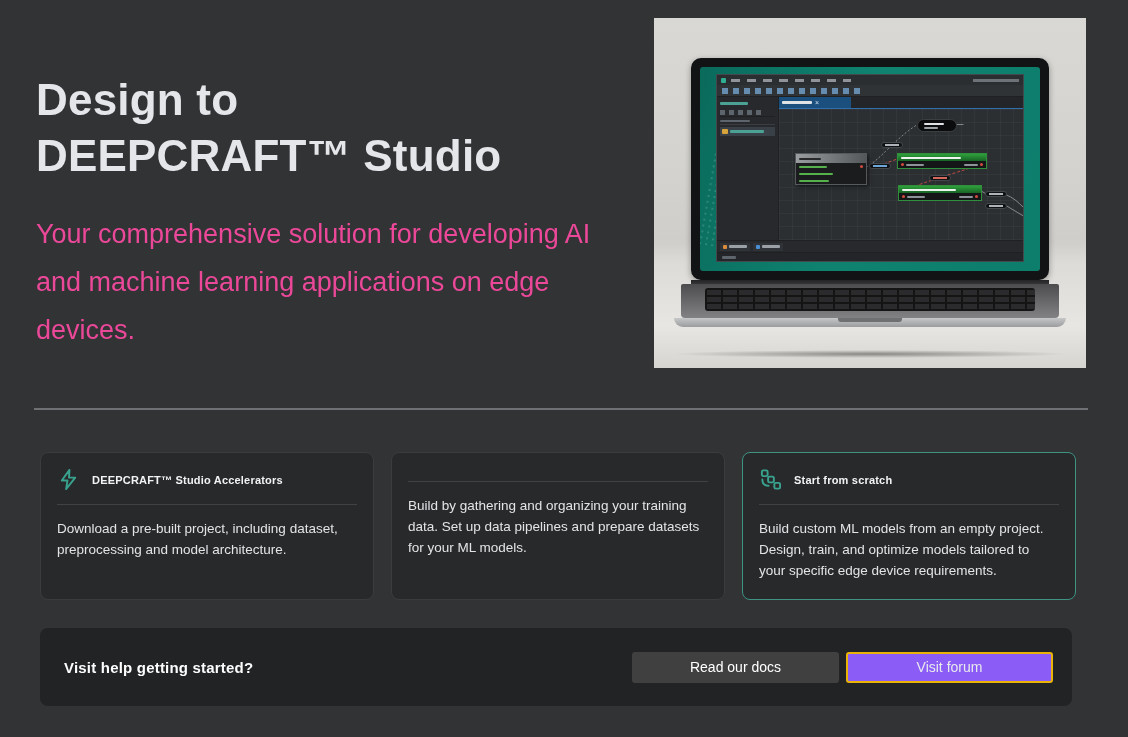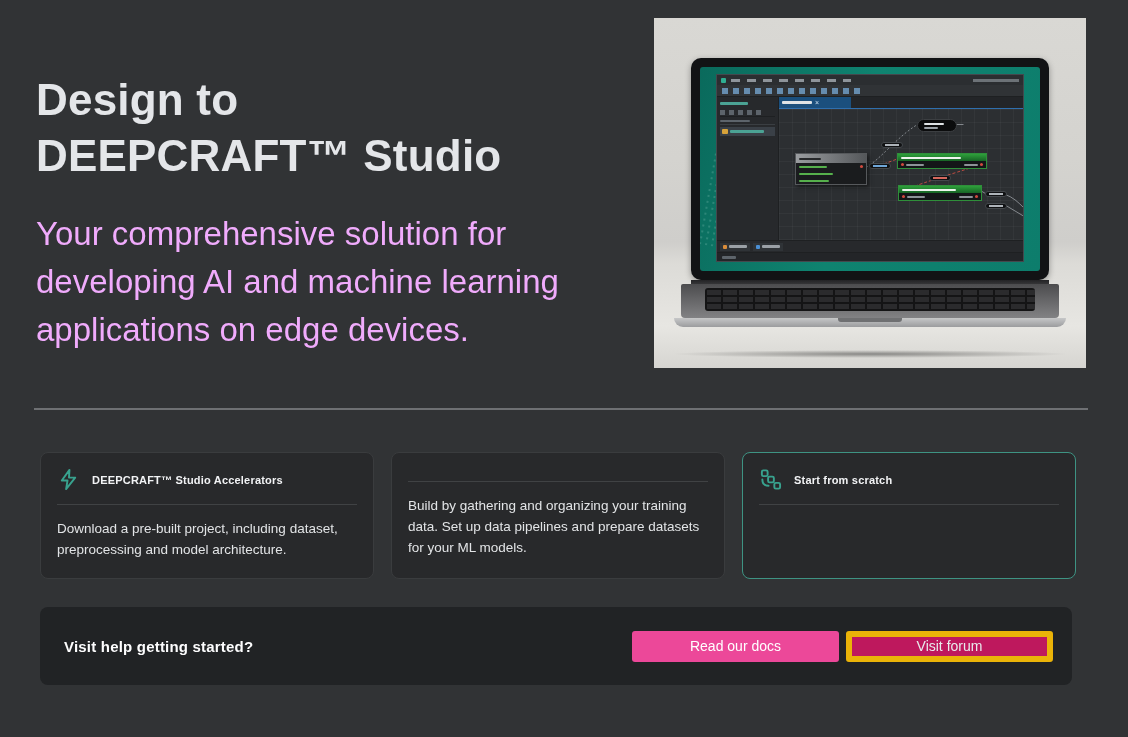--- a/index.html
+++ b/index.html
@@ -7,21 +7,21 @@
   body {
     background:#313335;
     font-family:"Liberation Sans","DejaVu Sans",sans-serif;
     color:#e3e5e8;
   }
 
   
   .hero { display:flex; justify-content:space-between; padding:18px 42px 0 36px; }
   .hero-text { padding-top:54px; max-width:600px; }
   .hero-title { font-size:44px; font-weight:bold; line-height:56px; color:#e4e6e9; letter-spacing:.2px; }
-  .hero-sub { margin-top:26px; font-size:33px; line-height:48px; color:#f0abfc; max-width:570px; }
+  .hero-sub { margin-top:26px; font-size:27px; line-height:48px; color:#ec4899; max-width:570px; }
 
   
   .photo {
     position:relative; width:432px; height:350px; flex:0 0 auto; overflow:hidden;
     background:linear-gradient(180deg,#d9d8d4 0%,#d4d3cf 40%,#cfcecb 64%,#dcdbd7 70%,#e7e6e2 88%,#d6d5d1 100%);
   }
   .laptop { position:absolute; left:50%; top:40px; transform:translateX(-50%); width:392px;
     display:flex; flex-direction:column; align-items:center; }
   .screen { width:358px; height:222px; background:#121315; border-radius:10px;
     padding:9px; box-shadow:0 2px 6px rgba(0,0,0,.35); }
@@ -123,22 +123,22 @@
   .card-body { font-size:13.5px; line-height:21px; color:#e2e4e6; }
 
   
   .helpbar { margin:28px 56px 0 40px; height:78px; background:#212325; border-radius:8px;
     display:flex; align-items:center; padding:0 19px 0 24px; }
   .help-label { font-size:15px; font-weight:bold; color:#fdfdfe; letter-spacing:.2px; }
   .help-buttons { margin-left:auto; display:flex; gap:7px; }
   .btn { width:207px; height:31px; font-size:14px; border-radius:3px; cursor:pointer;
     display:flex; align-items:center; justify-content:center;
     font-family:"Liberation Sans","DejaVu Sans",sans-serif; }
-  .btn-primary { background:#ec4899; border:none; color:#ffffff;text-align:center; }
-  .btn-secondary { background:#be185d; border:6px solid #eab308; color:#e8eaec; }
+  .btn-primary { background:#404040; border:none; color:#ffffff;text-align:center; }
+  .btn-secondary { background:#8b5cf6; border:2px solid #eab308; color:#e8eaec; }
 </style>
 </head>
 <body>
 
 <div class="hero">
   <div class="hero-text">
     <div class="hero-title">
       <div>Design to</div>
       <div>DEEPCRAFT™ Studio</div>
     </div>
@@ -306,20 +306,21 @@
         <svg viewBox="0 0 24 24" fill="none" stroke="#38a28e" stroke-width="2" stroke-linejoin="round">
           <rect x="3" y="2.5" width="6" height="6" rx="1.5"></rect>
           <rect x="9.5" y="9" width="6" height="6" rx="1.5"></rect>
           <rect x="16" y="15.5" width="6" height="6" rx="1.5"></rect>
           <path d="M3.5 12 C3.5 16 6 18.5 10 18.5" stroke-linecap="round"></path>
         </svg>
       </span>
       <span class="card-title">Start from scratch</span>
     </div>
     <hr class="card-divider">
+    <div class="card-body">Build custom ML models from an empty project. Design, train, and optimize models tailored to your specific edge device requirements.</div>
   </div>
 
 </div>
 
 <div class="helpbar">
   <span class="help-label">Visit help getting started?</span>
   <div class="help-buttons">
     <button class="btn btn-primary">Read our docs</button>
     <button class="btn btn-secondary">Visit forum</button>
   </div>

